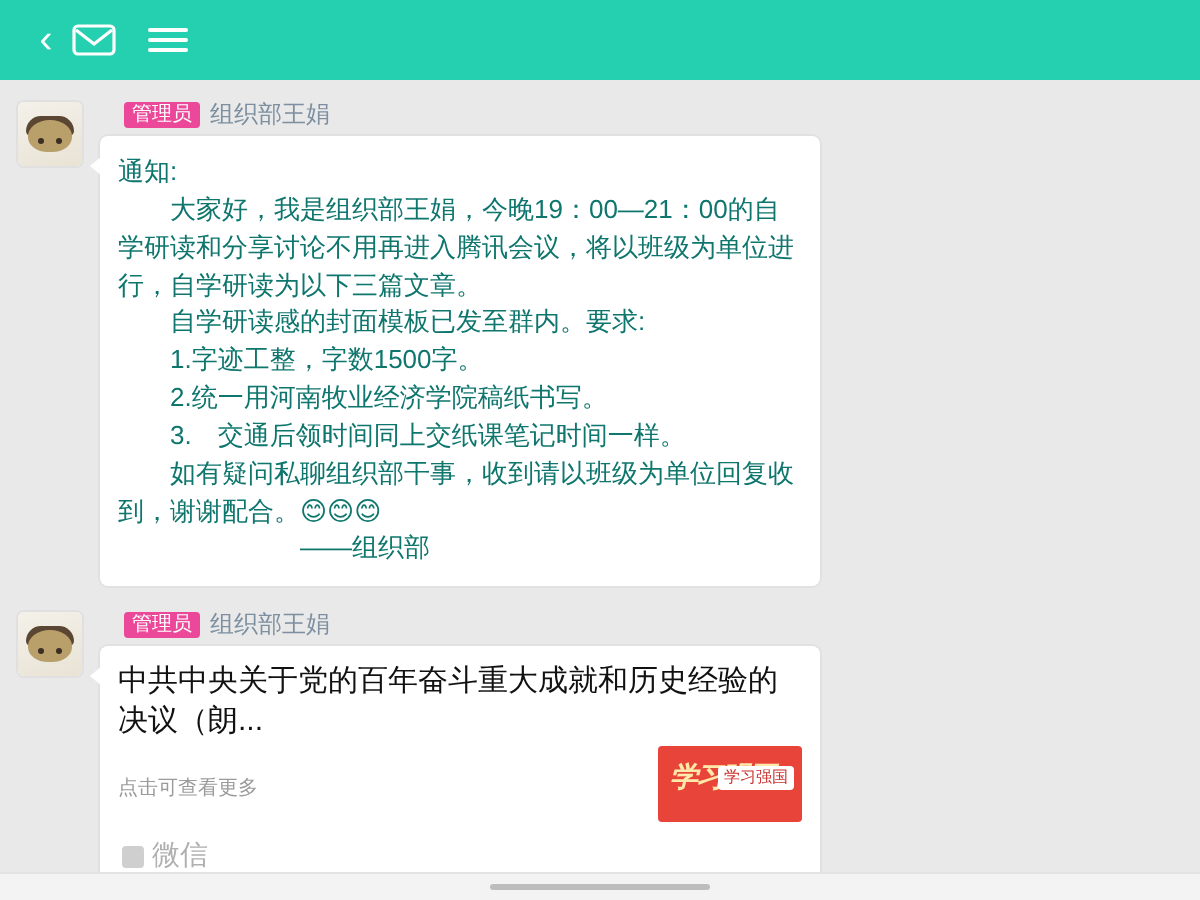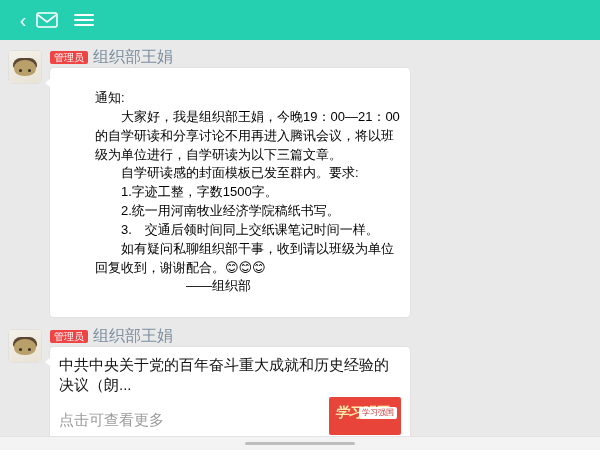--- a/index.html
+++ b/index.html
@@ -112,31 +112,32 @@
   .avatar .a-eye.l { left: 10px; }
   .avatar .a-eye.r { right: 10px; }
 
   .msg-main { flex: 1; min-width: 0; }
   .name-row {
     display: flex; align-items: center; gap: 5px;
     margin-bottom: 4px;
     height: 14px;
   }
   .admin-tag {
-    background: #ef4444;
+    background: #ec4899;
     color: #fff;
     font-size: 10px;
     line-height: 13px;
     padding: 0 4px;
     border-radius: 2px;
     white-space: nowrap;
+    margin-left: 12px;
   }
   .sender-name {
     color: #7d8fa0;
-    font-size: 16px;
+    font-size: 12px;
     white-space: nowrap;
   }
 
   .bubble {
     background: #ffffff;
     border-radius: 4px;
     position: relative;
     max-width: 360px;
     box-shadow: 0 0 0 1px rgba(0,0,0,0.03);
   }
@@ -144,48 +145,47 @@
     content: "";
     position: absolute;
     left: -5px; top: 10px;
     width: 0; height: 0;
     border-top: 5px solid transparent;
     border-bottom: 5px solid transparent;
     border-right: 6px solid #ffffff;
   }
 
   .bubble-text {
-    padding: 21px 9px;
+    padding: 9px 9px;
     font-size: 13px;
     line-height: 1.45;
-    color: #000000;
+    color: #0f766e;
     white-space: pre-wrap;
     word-break: break-all;
-    margin-left: 36px;
   }
 
   
   .card {
     width: 396px;
     padding: 8px 9px 6px 9px;
   }
   .card-title {
     font-size: 15px;
     color: #111;
     line-height: 1.3;
     margin-bottom: 3px;
   }
   .card-body {
     display: flex;
     align-items: flex-start;
     justify-content: space-between;
     gap: 8px;
   }
   .card-sub {
-    font-size: 15px;
+    font-size: 10px;
     color: #9b9b9b;
     padding-top: 14px;
   }
   .card-thumb {
     width: 72px; height: 38px;
     background: #e8443a;
     border-radius: 2px;
     position: relative;
     flex: 0 0 72px;
     overflow: hidden;

